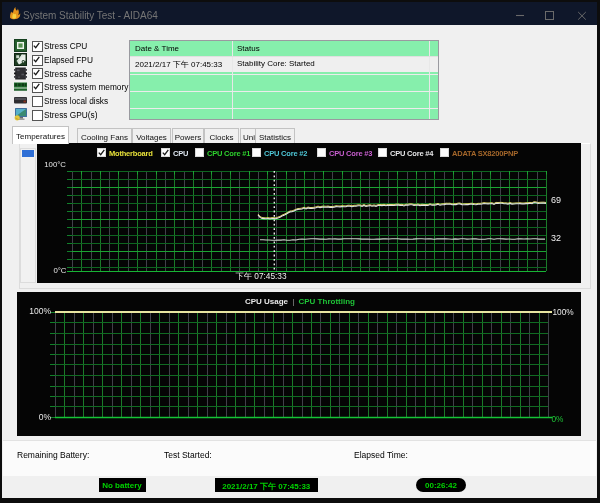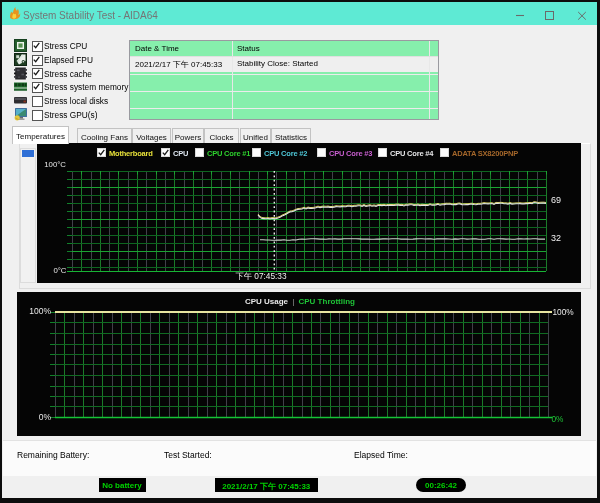--- a/index.html
+++ b/index.html
@@ -1,16 +1,16 @@
 <!DOCTYPE html>
 <html><head><meta charset="utf-8"><style>
 * { margin:0; padding:0; box-sizing:border-box; }
 body { width:600px; height:503px; background:#0d0d0d; font-family:"Liberation Sans",sans-serif; position:relative; overflow:hidden; }
 #win { position:absolute; left:2px; top:2px; width:595px; height:496px; background:#f0f0f0; }
-#titlebar { position:absolute; left:0; top:0; width:100%; height:23px; background:#5eead4; }
+#titlebar { position:absolute; left:0; top:0; width:100%; height:23px; background:#0f172a; }
 #title { position:absolute; left:21px; top:7.5px; font-size:10px; color:#757575; }
 .abs { position:absolute; }
 .rowlbl { position:absolute; left:42px; font-size:8.3px; color:#000; }
 #list { position:absolute; left:127px; top:38px; width:310px; height:80px; background:#86efac; border:1px solid #9a9aa0; }
 .lv { position:absolute; font-size:8px; color:#000; }
 .tab { position:absolute; top:2px; height:16px; background:#f0f0f0; border:1px solid #c3c3c3; border-bottom:none; font-size:8px; color:#111; text-align:center; padding-top:4px; }
 .tabsel { top:0px; height:18px; background:#fff; z-index:2; padding-top:5px; }
 #page { position:absolute; left:17px; top:141px; width:572px; height:146px; background:#f0f0f0; border:1px solid #dcdcdc; border-top:1px solid #fff; }
 #sb { position:absolute; left:18px; top:146px; width:16px; height:135px; background:#f1f1f1; border:1px solid #dcdcdc; }
 #sbthumb { position:absolute; left:1px; top:1px; width:12px; height:7px; background:#2f6fd6; }
@@ -106,39 +106,39 @@
     <div class="rowlbl" style="top:67px">Stress cache</div>
     <div class="rowlbl" style="top:80px">Stress system memory</div>
     <div class="rowlbl" style="top:94px">Stress local disks</div>
     <div class="rowlbl" style="top:108px">Stress GPU(s)</div>
 
   <div id="list">
     <div class="lv" style="left:5px;top:2.5px;">Date &amp; Time</div>
     <div class="lv" style="left:107px;top:2.5px;">Status</div>
     <div class="abs" style="left:0;top:16px;width:308px;height:15px;background:#efefef;"></div>
     <div class="lv" style="left:5px;top:17.5px;">2021/2/17 下午 07:45:33</div>
-    <div class="lv" style="left:107px;top:17.5px;">Stability Close: Started</div>
+    <div class="lv" style="left:107px;top:17.5px;">Stability Core: Started</div>
     <svg width="308" height="78">
       <line x1="102.5" y1="0" x2="102.5" y2="78" stroke="#e8e8e8"></line>
       <line x1="299.5" y1="0" x2="299.5" y2="78" stroke="#e8e8e8"></line>
       <line x1="0" y1="15.5" x2="308" y2="15.5" stroke="#e0e0e0"></line>
       <line x1="0" y1="33.5" x2="308" y2="33.5" stroke="#ececec"></line>
       <line x1="0" y1="50.5" x2="308" y2="50.5" stroke="#ececec"></line>
       <line x1="0" y1="67.5" x2="308" y2="67.5" stroke="#ececec"></line>
     </svg>
   </div>
 
   <div id="page"></div>
   <div class="tab tabsel" style="left:10px;width:57px;top:124px;">Temperatures</div>
     <div class="tab" style="left:75px;width:55px;top:126px;">Cooling Fans</div>
     <div class="tab" style="left:130px;width:39px;top:126px;">Voltages</div>
     <div class="tab" style="left:170px;width:32px;top:126px;">Powers</div>
     <div class="tab" style="left:202px;width:35px;top:126px;">Clocks</div>
     <div class="tab" style="left:238px;width:31px;top:126px;">Unified</div>
-    <div class="tab" style="left:269px;width:40px;top:126px;">Statistics</div>
+    <div class="tab" style="left:253px;width:40px;top:126px;">Statistics</div>
 
   <div id="sb">
       <div id="sbthumb"></div>
     </div>
   <div id="chart1"></div>
   <div id="chart2"></div>
 
   <svg width="600" height="503" style="z-index:5;left:-2px;top:-2px">
 
     <rect x="97.5" y="148.5" width="8" height="8" fill="#fcfcfc" stroke="#d8d8d8" stroke-width="1"></rect>

